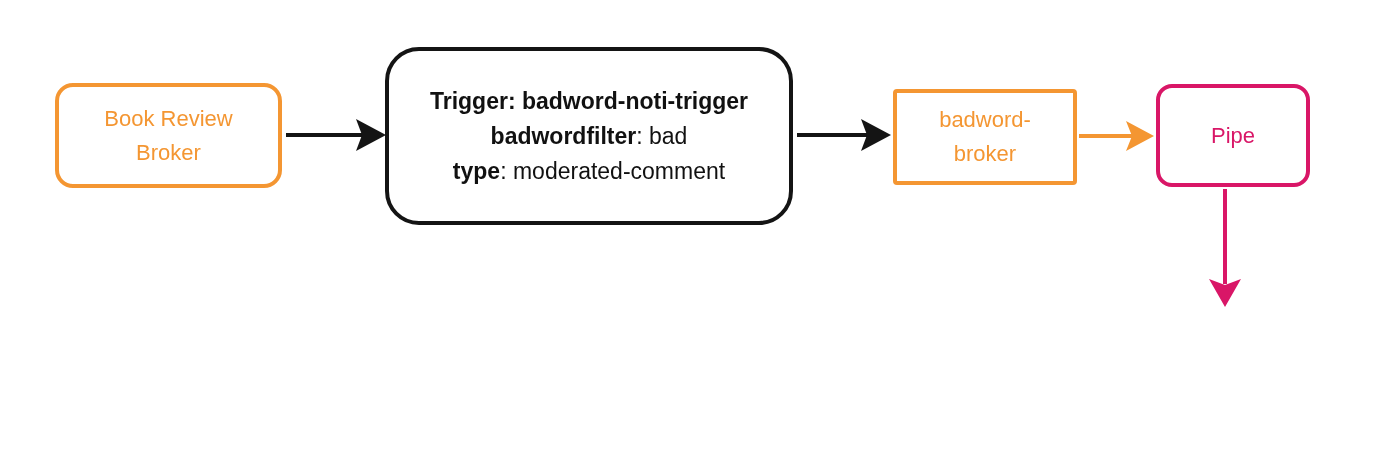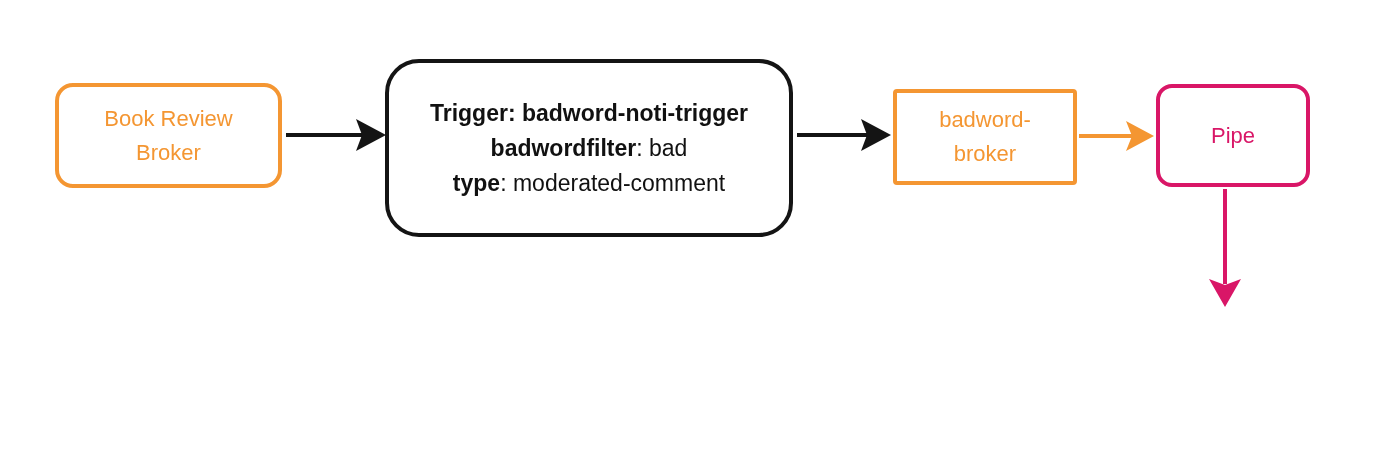--- a/index.html
+++ b/index.html
@@ -48,21 +48,20 @@
   }
   .node-book {
     left: 55px; top: 83px; width: 227px; height: 105px;
     border-radius: 18px;
   }
   .node-trigger {
     left: 385px; top: 47px; width: 408px; height: 178px;
     border-radius: 34px;
     font-size: 23px;
     line-height: 35px;
-    margin-top: 12px;
   }
   .node-trigger .tline { white-space: nowrap; }
   .node-trigger .tline span { display: inline; }
   .node-trigger .b { font-weight: 700; }
   .node-badword {
     left: 893px; top: 89px; width: 184px; height: 96px;
     border-radius: 4px;
   }
   .node-pipe {
     left: 1156px; top: 84px; width: 154px; height: 103px;

